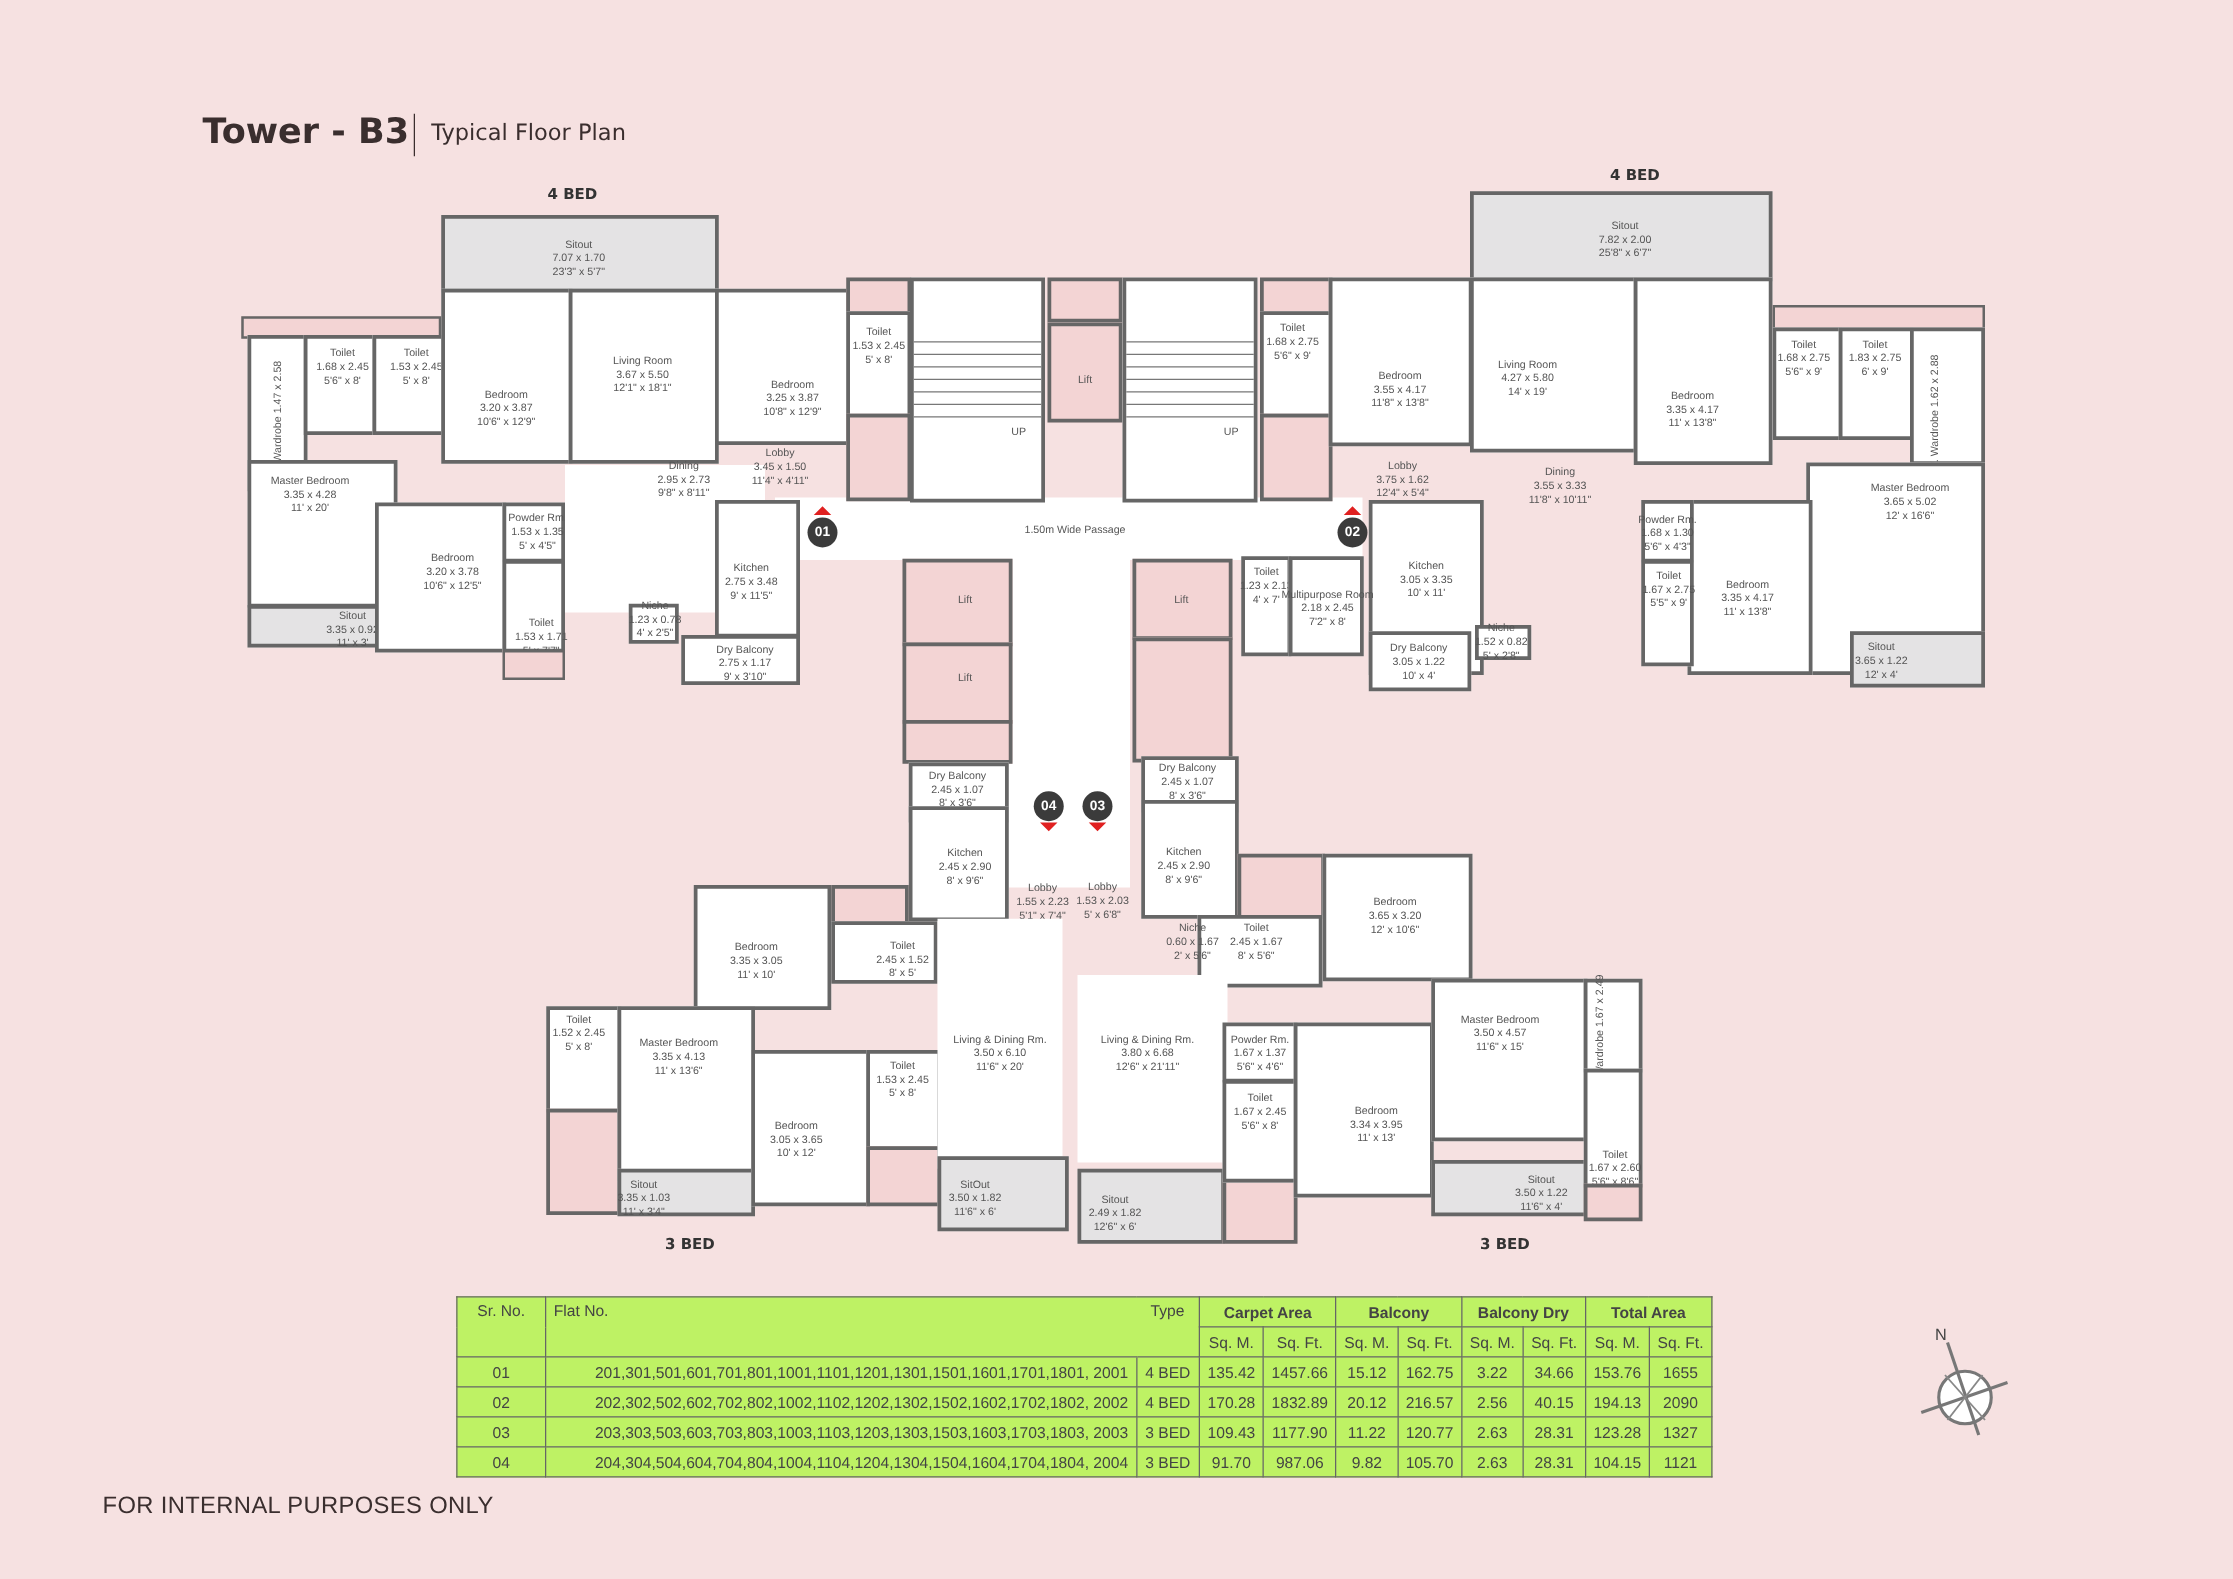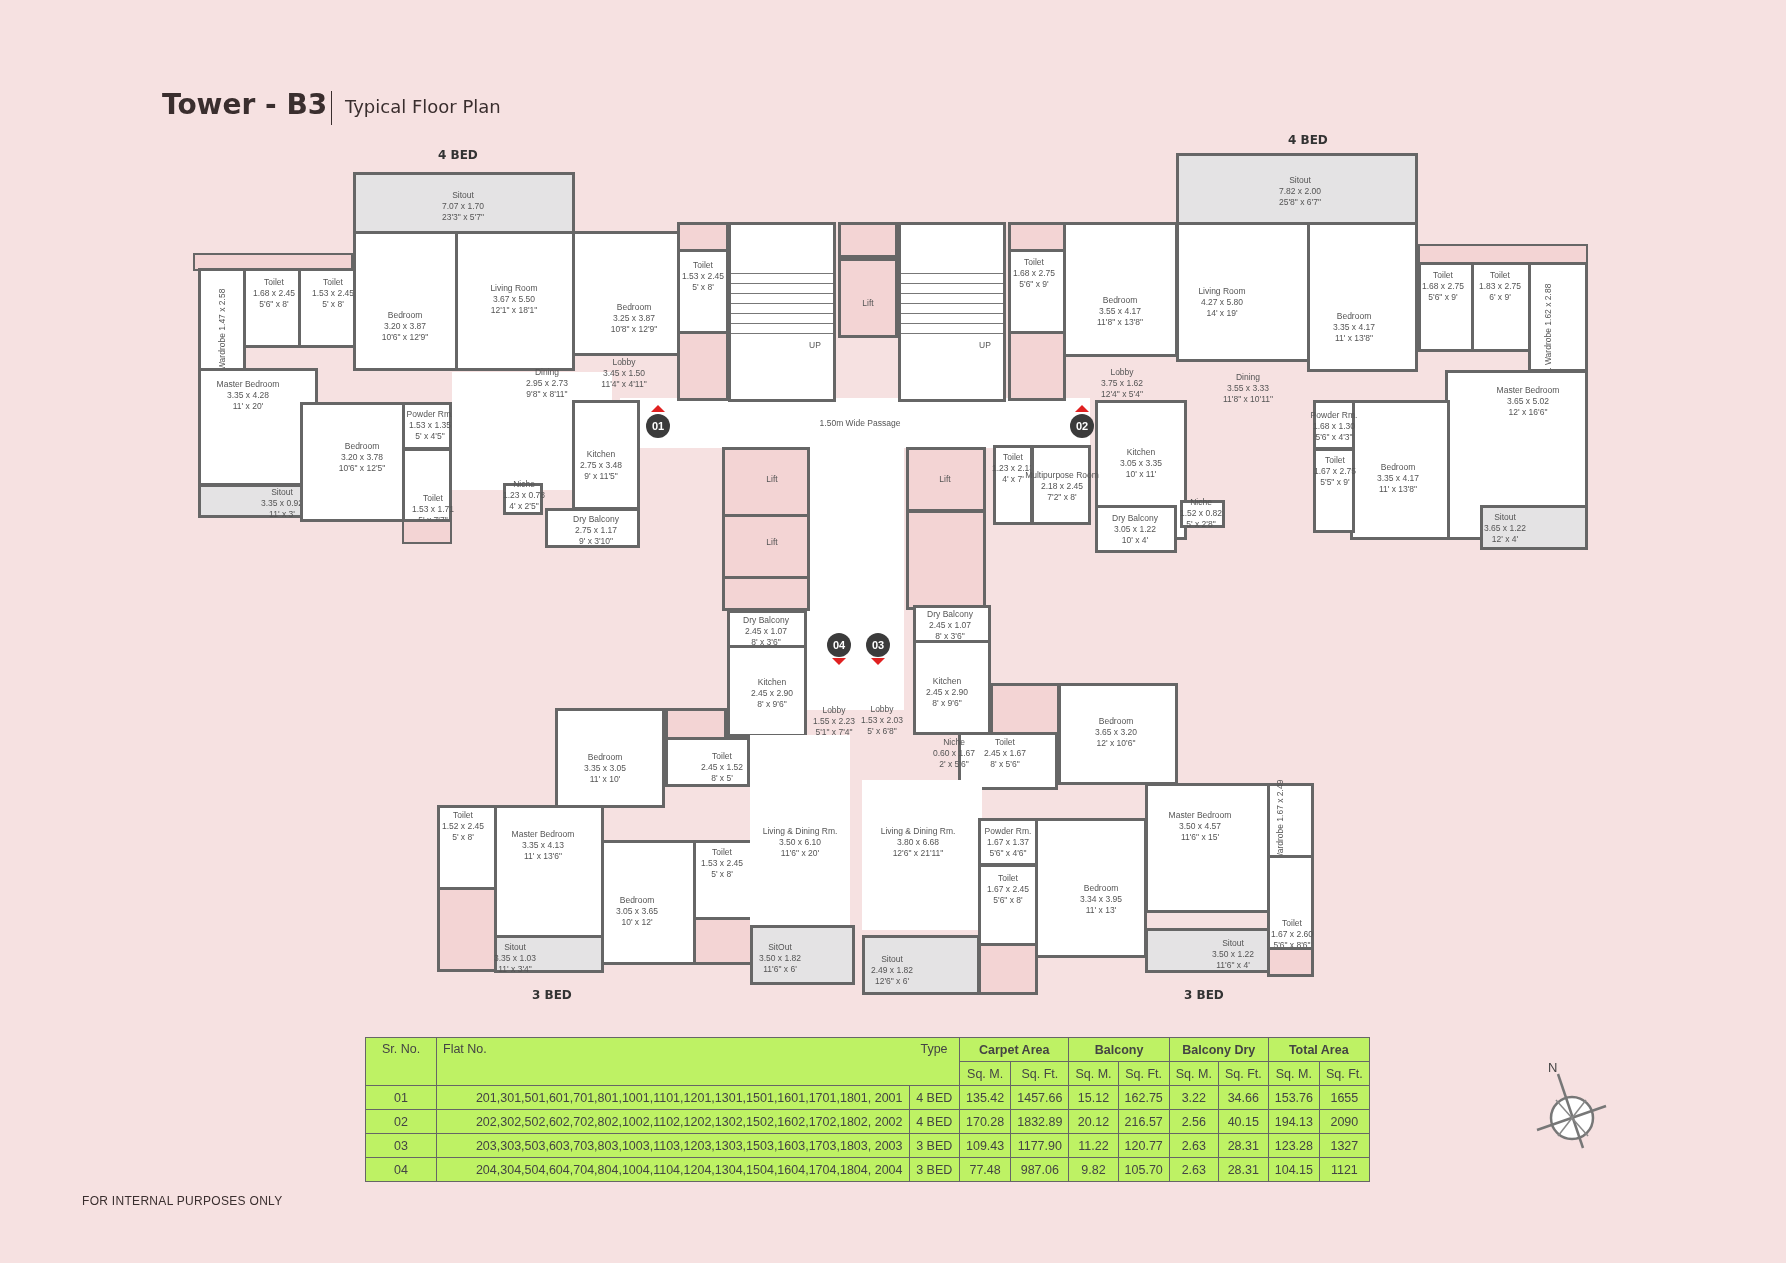--- a/index.html
+++ b/index.html
@@ -15,21 +15,21 @@
   .room.lift{background:#f3d4d4;}
   .rl{position:absolute;text-align:center;font-size:8.5px;line-height:11px;color:#555;white-space:nowrap;transform:translateX(-50%);}
   .marker{position:absolute;width:24px;height:24px;border-radius:50%;background:#3b3b3b;color:#fff;font-size:11px;font-weight:bold;text-align:center;line-height:24px;}
   .tri-up{position:absolute;width:0;height:0;border-left:7px solid transparent;border-right:7px solid transparent;border-bottom:7px solid #e02020;}
   .tri-down{position:absolute;width:0;height:0;border-left:7px solid transparent;border-right:7px solid transparent;border-top:7px solid #e02020;}
   .passage{position:absolute;background:#fff;}
   table.area{position:absolute;left:365px;top:1037px;border-collapse:collapse;background:#bef264;font-size:12.5px;color:#444;}
   table.area td, table.area th{border:1.5px solid #666;padding:0 6px;height:23px;font-weight:normal;text-align:center;white-space:nowrap;}
   table.area th{font-weight:bold;}
   table.area td.flat{text-align:right;}
-  .foot{left:82px;top:1194px;font-size:12px;color:#3a2e2e;letter-spacing:0.3px;}
+  .foot{left:82px;top:1194px;font-size:19px;color:#3a2e2e;letter-spacing:0.3px;}
   .compass{left:1520px;top:1060px;}
   .stair{position:absolute;border-top:1px solid #777;}
 </style>
 </head>
 <body>
 
 <div class="abs title">Tower - B3</div>
 <div class="abs title-sep"></div>
 <div class="abs subtitle">Typical Floor Plan</div>
 
@@ -326,21 +326,21 @@
       <td>120.77</td>
       <td>2.63</td>
       <td>28.31</td>
       <td>123.28</td>
       <td>1327</td>
     </tr>
     <tr>
       <td>04</td>
       <td class="flat">204,304,504,604,704,804,1004,1104,1204,1304,1504,1604,1704,1804, 2004</td>
       <td>3 BED</td>
-      <td>77.48</td>
+      <td>91.70</td>
       <td>987.06</td>
       <td>9.82</td>
       <td>105.70</td>
       <td>2.63</td>
       <td>28.31</td>
       <td>104.15</td>
       <td>1121</td>
     </tr>
   </tbody>
 </table>

